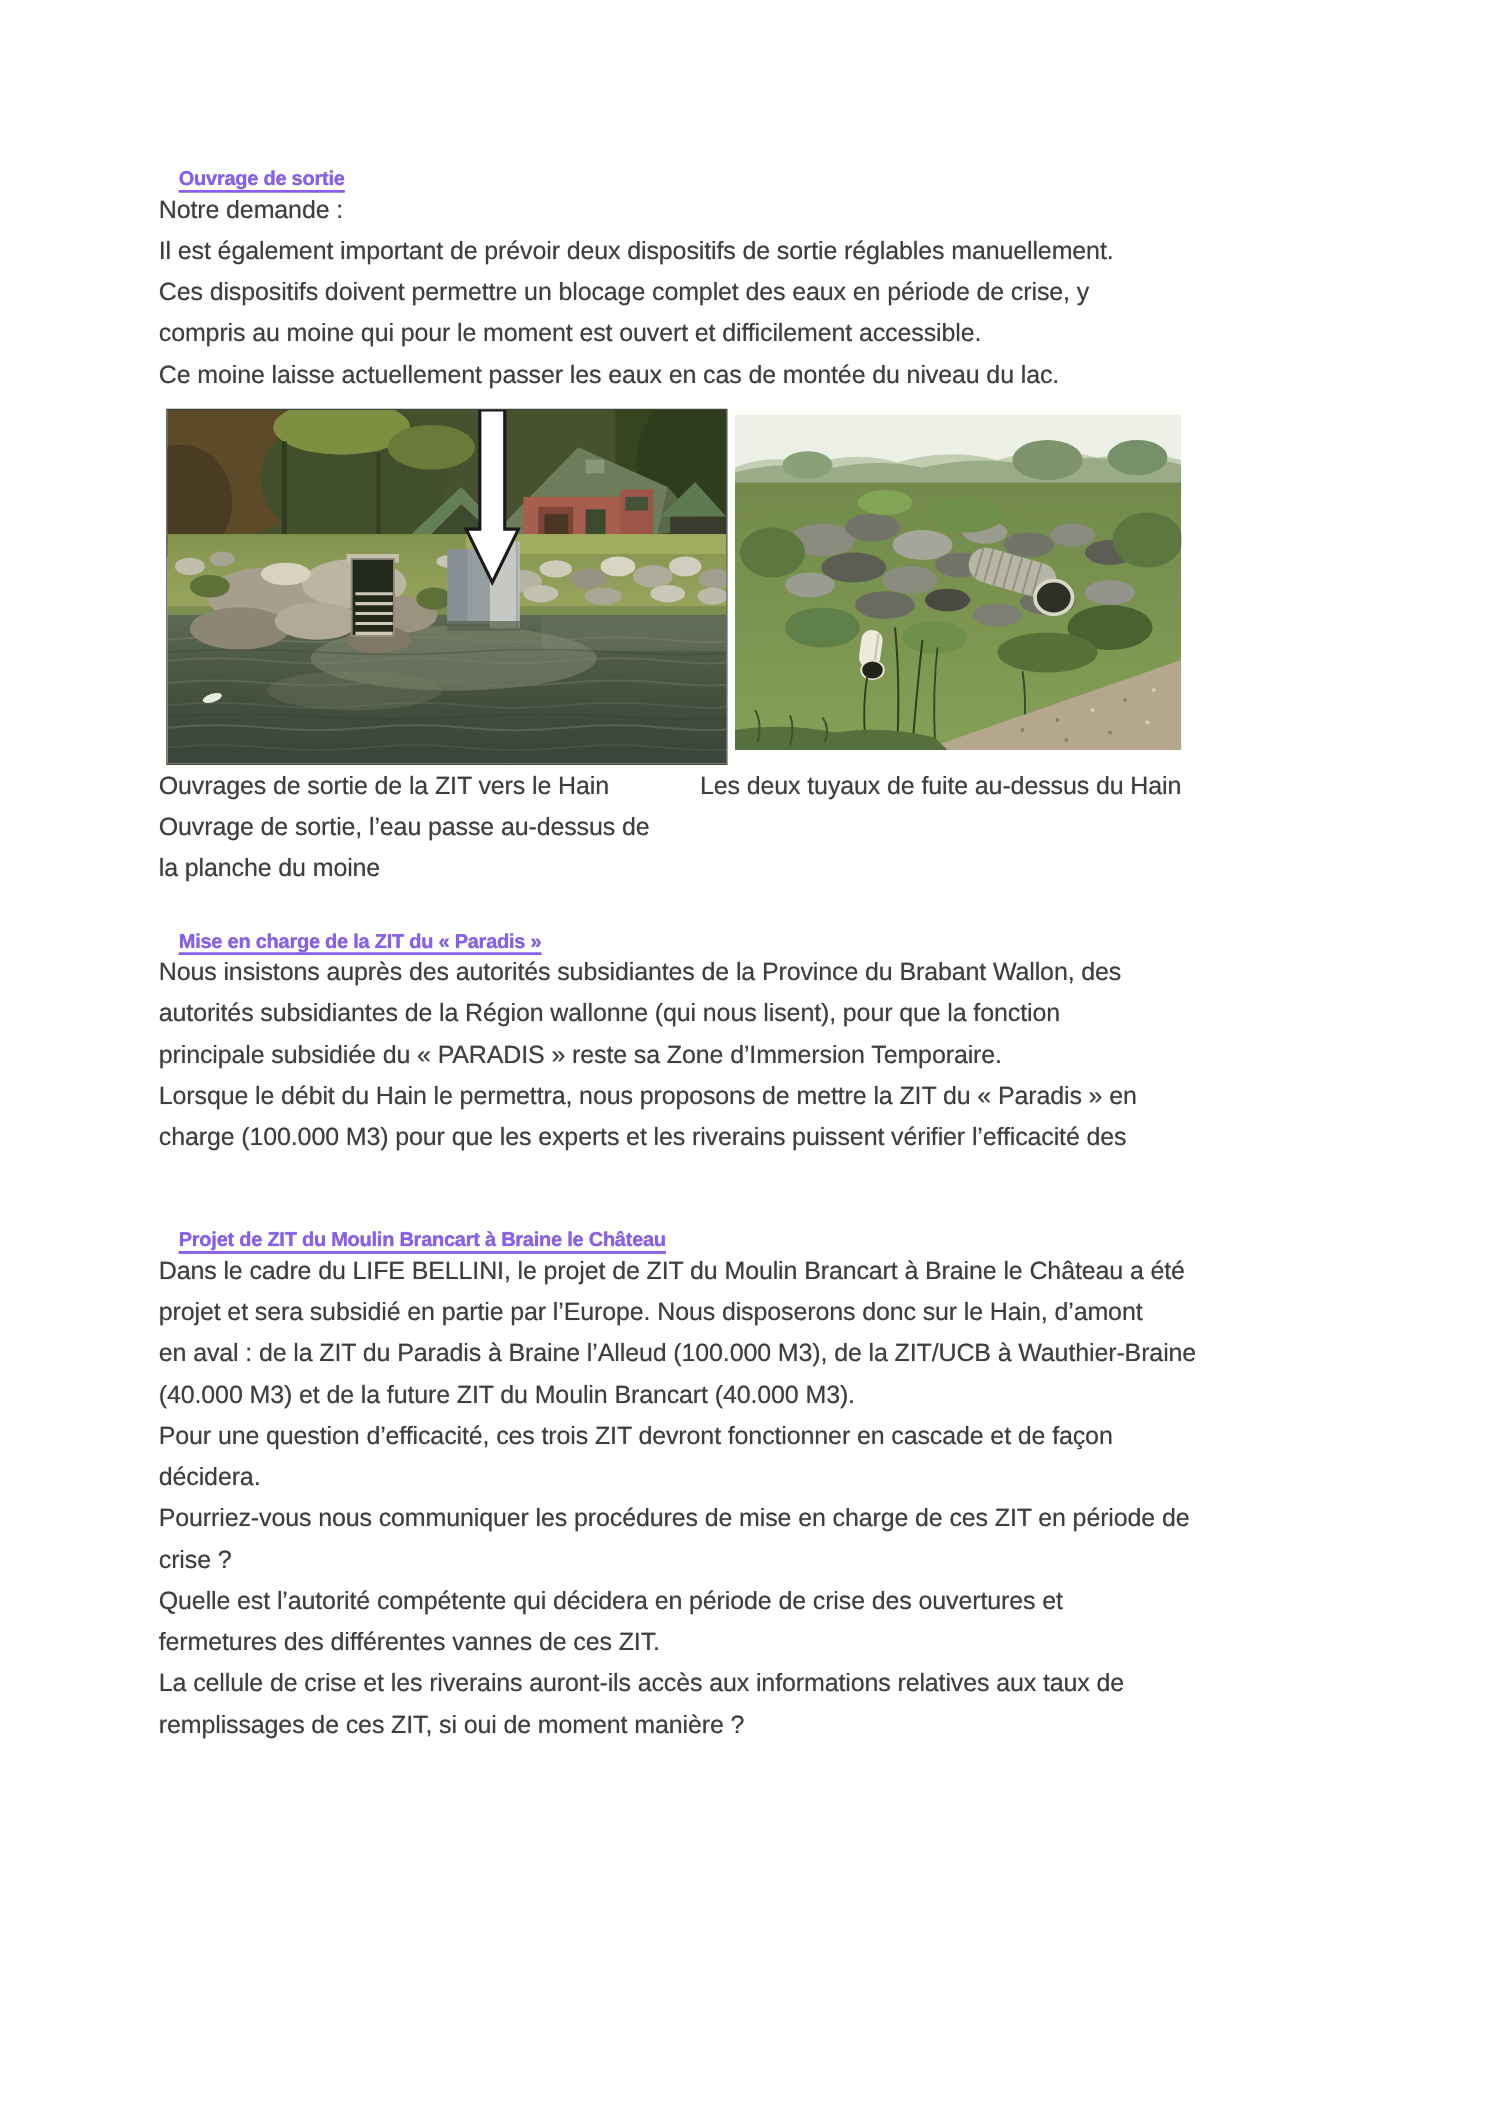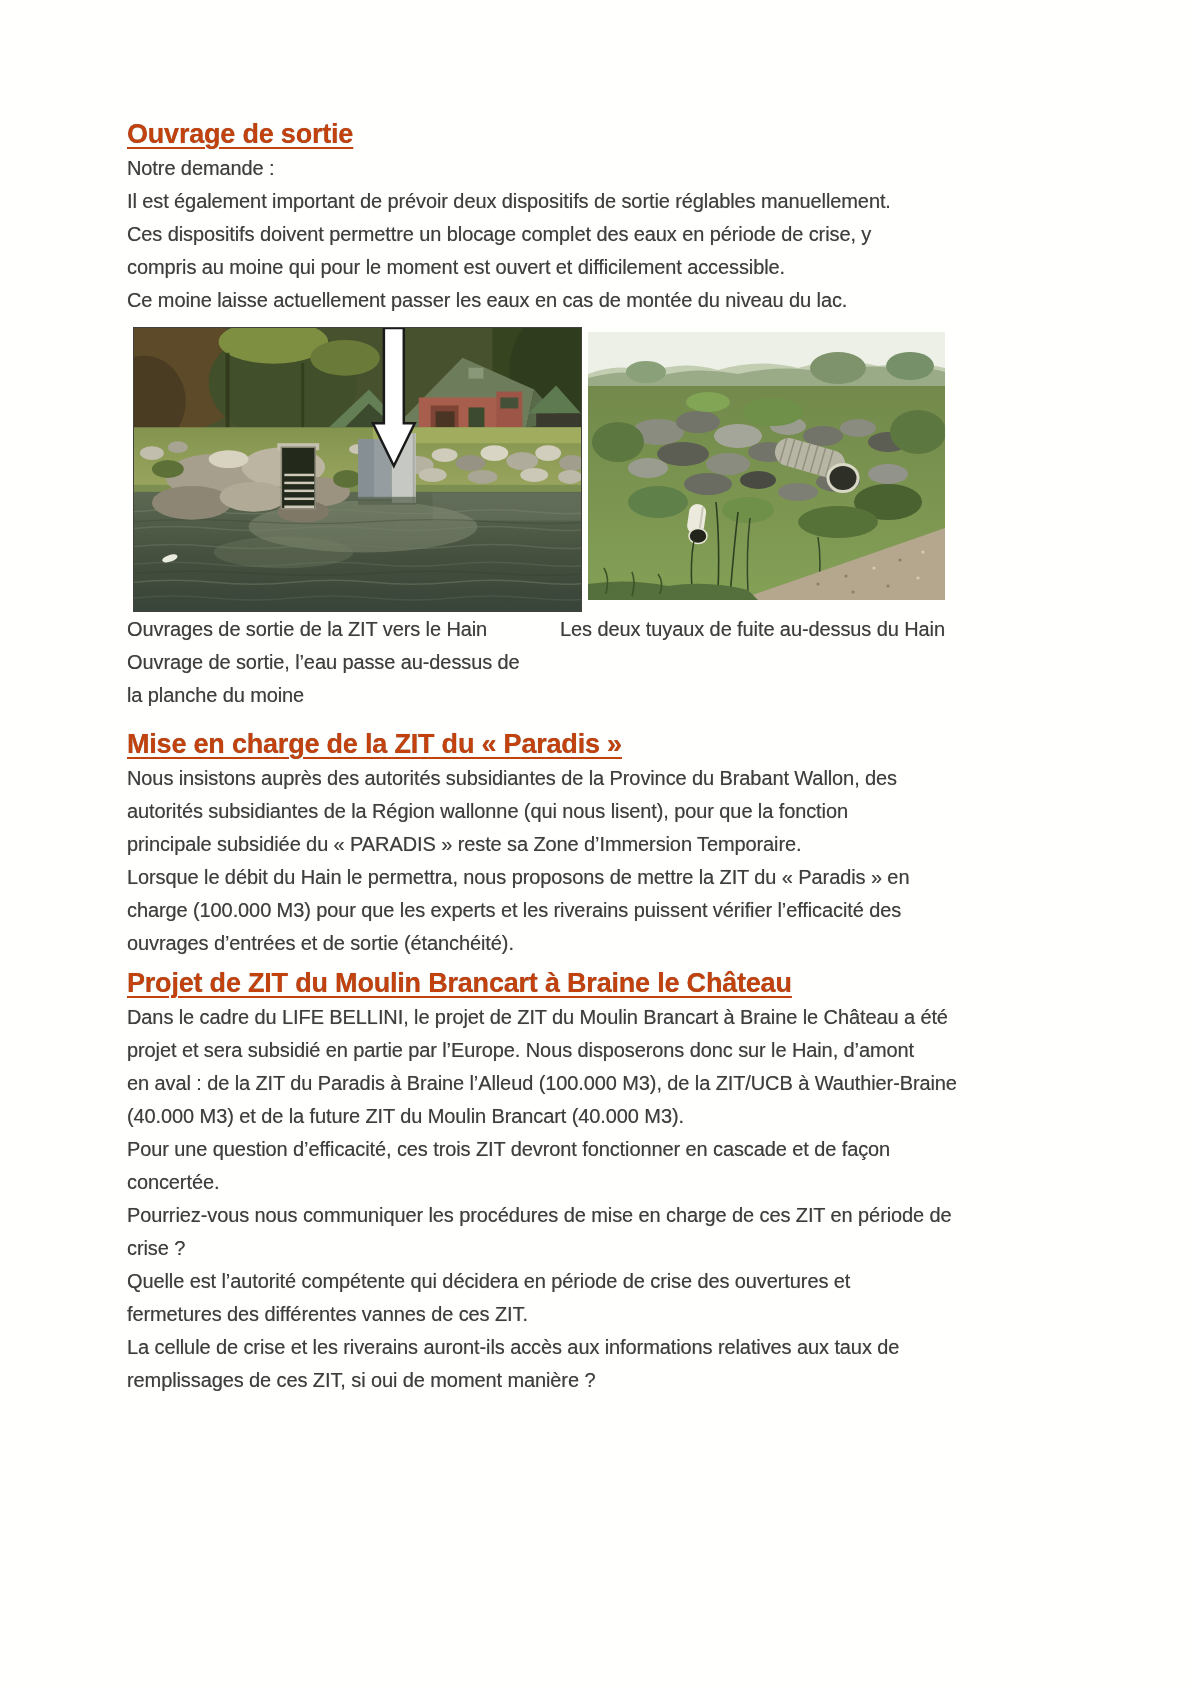--- a/index.html
+++ b/index.html
@@ -1,22 +1,22 @@
 <!DOCTYPE html>
 <html><head>
 <meta charset="utf-8">
 <style>
   html,body{margin:0;padding:0;background:#ffffff;}
   .page{
     position:relative;width:1192px;height:1684px;background:#fffffe;
     font-family:"Liberation Sans", sans-serif;overflow:hidden;
   }
   .heading{
-    position:absolute;left:127px;margin:0;
-    font-size:27px;font-weight:700;color:#c2410c;letter-spacing:-0.2px;
+    position:absolute;left:127px;margin:16px;
+    font-size:16px;font-weight:700;color:#8b5cf6;letter-spacing:-0.2px;
     text-decoration:underline;text-decoration-thickness:2px;text-underline-offset:4px;
     text-shadow:0 0 0.7px rgba(40,40,40,0.65);
     white-space:nowrap;
   }
   .para{
     position:absolute;left:127px;
     font-size:20px;line-height:33px;color:#3e3e3e;letter-spacing:-0.1px;
     text-shadow:0 0 0.7px rgba(62,62,62,0.6);
     white-space:nowrap;
   }
@@ -254,31 +254,30 @@
     <div class="line">Les deux tuyaux de fuite au-dessus du Hain</div>
   </div>
 
   <h2 class="heading" style="top:729px">Mise en charge de la ZIT du « Paradis »</h2>
   <div class="para" style="top:762px">
     <div class="line">Nous insistons auprès des autorités subsidiantes de la Province du Brabant Wallon, des</div>
     <div class="line">autorités subsidiantes de la Région wallonne (qui nous lisent), pour que la fonction</div>
     <div class="line">principale subsidiée du « PARADIS » reste sa Zone d’Immersion Temporaire.</div>
     <div class="line">Lorsque le débit du Hain le permettra, nous proposons de mettre la ZIT du « Paradis » en</div>
     <div class="line">charge (100.000 M3) pour que les experts et les riverains puissent vérifier l’efficacité des</div>
-    <div class="line">ouvrages d’entrées et de sortie (étanchéité).</div>
   </div>
 
   <h2 class="heading" style="top:968px">Projet de ZIT du Moulin Brancart à Braine le Château</h2>
   <div class="para" style="top:1001px">
     <div class="line">Dans le cadre du LIFE BELLINI, le projet de ZIT du Moulin Brancart à Braine le Château a été</div>
     <div class="line">projet et sera subsidié en partie par l’Europe. Nous disposerons donc sur le Hain, d’amont</div>
     <div class="line">en aval : de la ZIT du Paradis à Braine l’Alleud (100.000 M3), de la ZIT/UCB à Wauthier-Braine</div>
     <div class="line">(40.000 M3) et de la future ZIT du Moulin Brancart (40.000 M3).</div>
     <div class="line">Pour une question d’efficacité, ces trois ZIT devront fonctionner en cascade et de façon</div>
-    <div class="line">concertée.</div>
+    <div class="line">décidera.</div>
     <div class="line">Pourriez-vous nous communiquer les procédures de mise en charge de ces ZIT en période de</div>
     <div class="line">crise ?</div>
     <div class="line">Quelle est l’autorité compétente qui décidera en période de crise des ouvertures et</div>
     <div class="line">fermetures des différentes vannes de ces ZIT.</div>
     <div class="line">La cellule de crise et les riverains auront-ils accès aux informations relatives aux taux de</div>
     <div class="line">remplissages de ces ZIT, si oui de moment manière ?</div>
   </div>
 
 </div>
 

